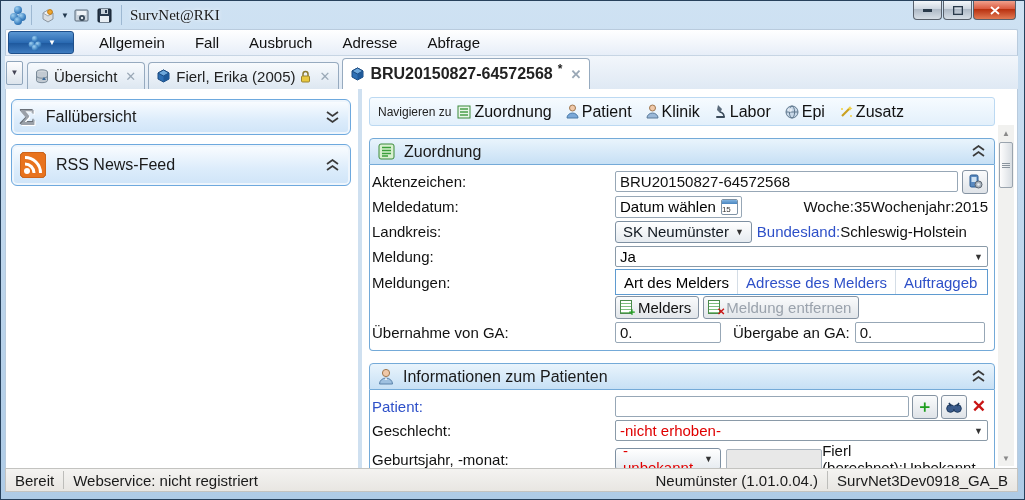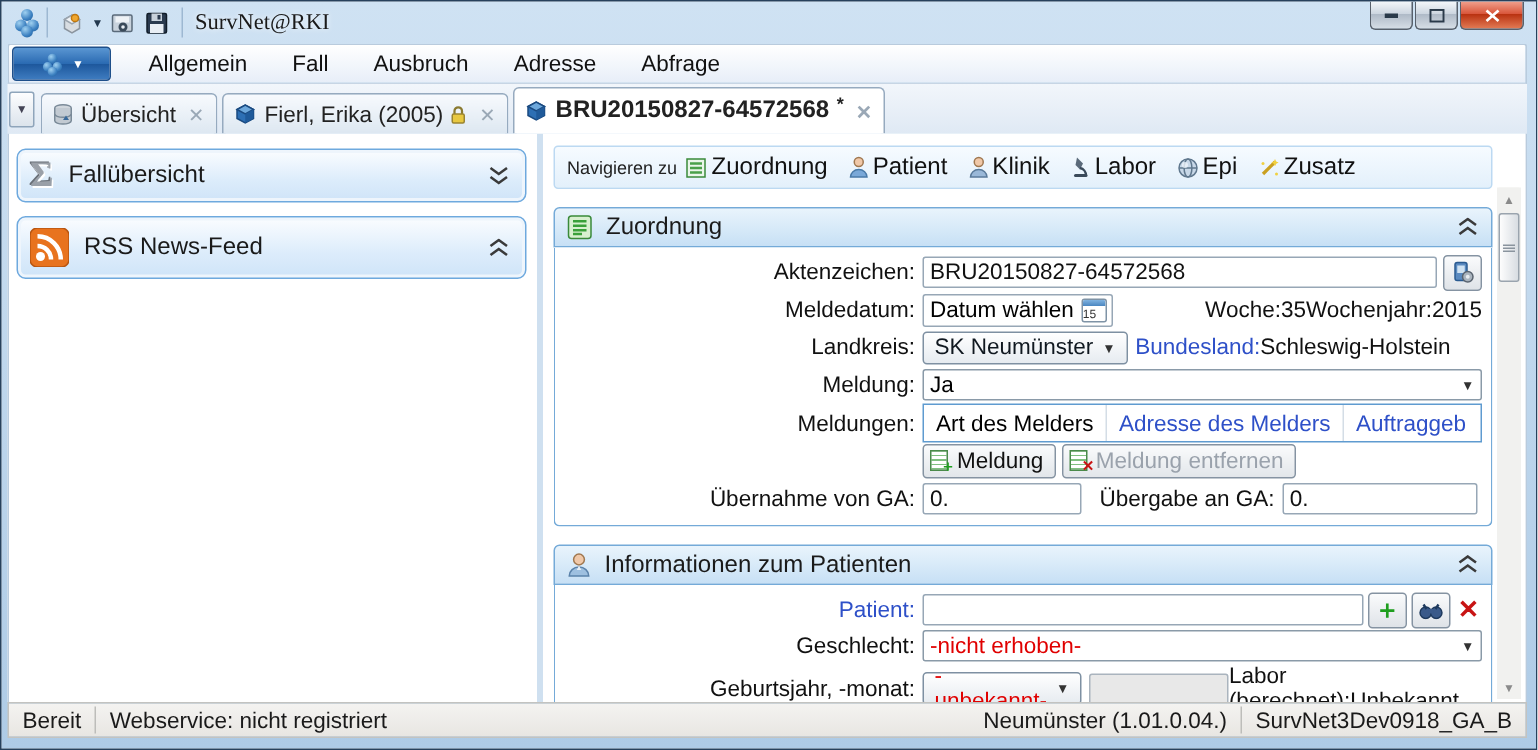--- a/index.html
+++ b/index.html
@@ -83,21 +83,21 @@
 
   
   .section { margin-top:12px; }
   .sec-head { height:27px; border:1px solid #74aad8; border-radius:4px 4px 0 0;
     background:linear-gradient(#e9f4fc,#c7e0f5); display:flex; align-items:center; padding:0 8px; }
   .sec-head .stitle { font-size:16px; color:#1a1a1a; margin-left:9px; }
   .sec-head .spacer { flex:1; }
   .sec-body { border:1px solid #74aad8; border-top:none; border-radius:0 0 4px 4px; background:#fff; padding:4px 6px 5px 2px; }
 
   .frow { display:flex; align-items:center; min-height:25px; }
-  .flabel { width:243px; text-align:right; font-size:15px; color:#111; padding-right:5px; flex:none; }
+  .flabel { width:243px; text-align:left; font-size:15px; color:#111; padding-right:5px; flex:none; }
   .flabel.blue { color:#2e50c8; }
   .fields { flex:1; display:flex; align-items:center; }
 
   .tinput { height:21px; border:1px solid #97a7b6; border-radius:2px; font-size:15px; padding:0 4px;
     font-family:"Liberation Sans",sans-serif; color:#111; background:#fff; }
   .select { height:21px; border:1px solid #8a9aa8; border-radius:2px; background:#fff; display:flex;
     align-items:center; padding:0 4px; font-size:15px; cursor:pointer; flex:1; }
   .select .sval { flex:1; }
   .select .sarrow { font-size:9px; color:#333; }
   .red { color:#e00000; }
@@ -431,21 +431,21 @@
           </div>
 
           <div class="frow">
             <span class="flabel"></span>
             <div class="fields" style="gap:4px">
               <div class="btn">
                 <span class="listicon">
                     <span class="pg"></span>
                     <span class="mark" style="color:#1e9e1e">＋</span>
                   </span>
-                <span>Meldung</span>
+                <span>Melders</span>
               </div>
               <div class="btn disabled">
                 <span class="listicon">
                     <span class="pg"></span>
                     <span class="mark" style="color:#c81414">✕</span>
                   </span>
                 <span>Meldung entfernen</span>
               </div>
             </div>
           </div>
@@ -506,21 +506,21 @@
 
           <div class="frow" style="min-height:23px">
             <span class="flabel">Geburtsjahr, -monat:</span>
             <div class="fields">
               <div class="dd-btn">
                 <span class="red">-unbekannt-</span>
                 <span class="sarrow">▼</span>
               </div>
               <span class="disabled-field" style="margin-left:5px"></span>
               <span class="stat-pair" style="margin-left:auto">
-                <span>Labor (berechnet):</span><span>Unbekannt</span>
+                <span>Fierl (berechnet):</span><span>Unbekannt</span>
               </span>
             </div>
           </div>
 
         </div>
       </div>
 
       <div class="vscroll">
         <div class="varrow up">▲</div>
         <div class="vthumb">

